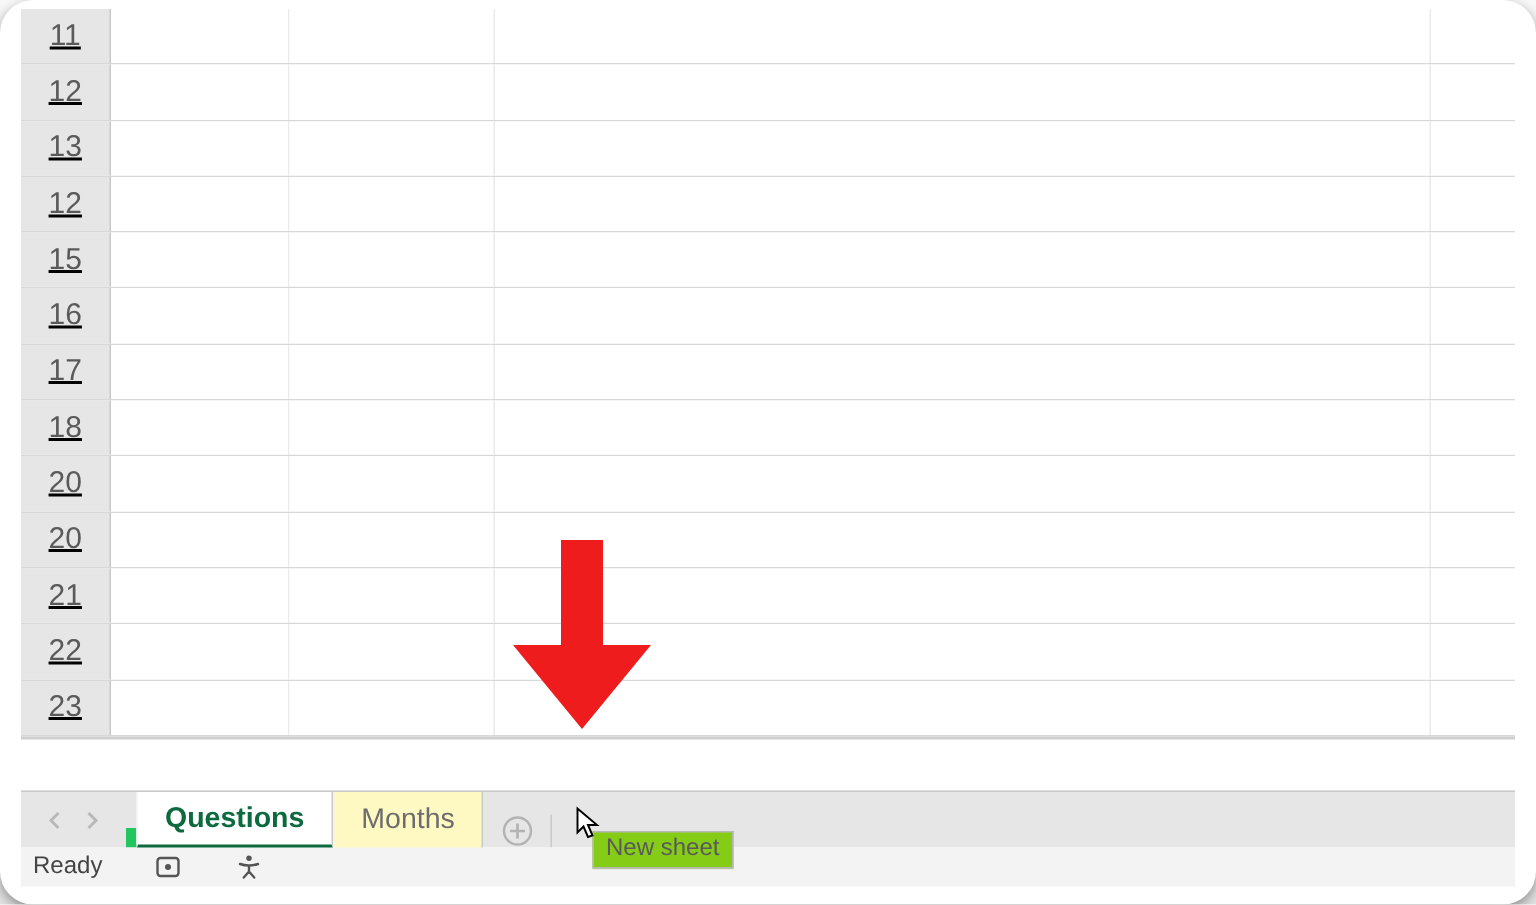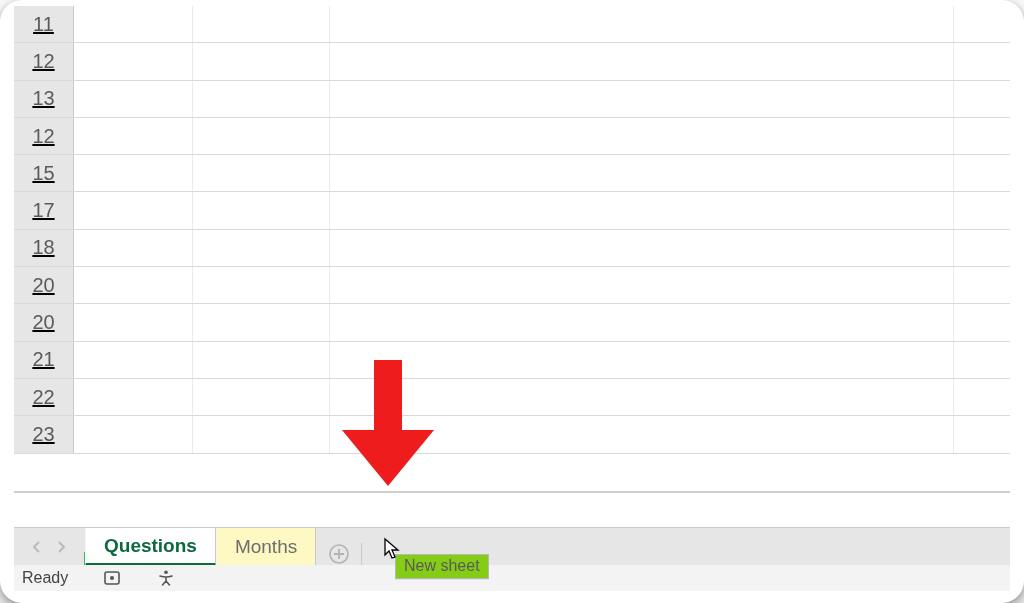--- a/index.html
+++ b/index.html
@@ -57,21 +57,21 @@
     align-items: center;
     gap: 2px;
     padding: 0 12px;
   }
   .nav-btn {
     width: 22px; height: 22px;
     display:flex; align-items:center; justify-content:center;
     color: #b9b9b9;
     font-size: 13px;
   }
-  .tabs { display:flex; align-items:flex-end; border-left: 1px solid #22c55e; margin-top: 24px; }
+  .tabs { display:flex; align-items:flex-end; border-left: 7px solid #22c55e; margin-top: 24px; }
   .tab {
     height: 38px;
     padding: 0 18px;
     display: flex; align-items: center;
     font-size: 19px;
     color: #5a5a5a;
     border-right: 1px solid #c9c9c9;
     border-left: 1px solid #f4f4f4;
     position: relative;
     top: 1px;
@@ -172,20 +172,27 @@
     </div>
     <div class="row">
       <div class="row-header">12</div>
       <div class="cell a"></div>
       <div class="cell b"></div>
       <div class="cell rest"></div>
       <div class="cell last"></div>
     </div>
     <div class="row">
       <div class="row-header">15</div>
+      <div class="cell a"></div>
+      <div class="cell b"></div>
+      <div class="cell rest"></div>
+      <div class="cell last"></div>
+    </div>
+    <div class="row">
+      <div class="row-header">16</div>
       <div class="cell a"></div>
       <div class="cell b"></div>
       <div class="cell rest"></div>
       <div class="cell last"></div>
     </div>
     <div class="row">
       <div class="row-header">17</div>
       <div class="cell a"></div>
       <div class="cell b"></div>
       <div class="cell rest"></div>

